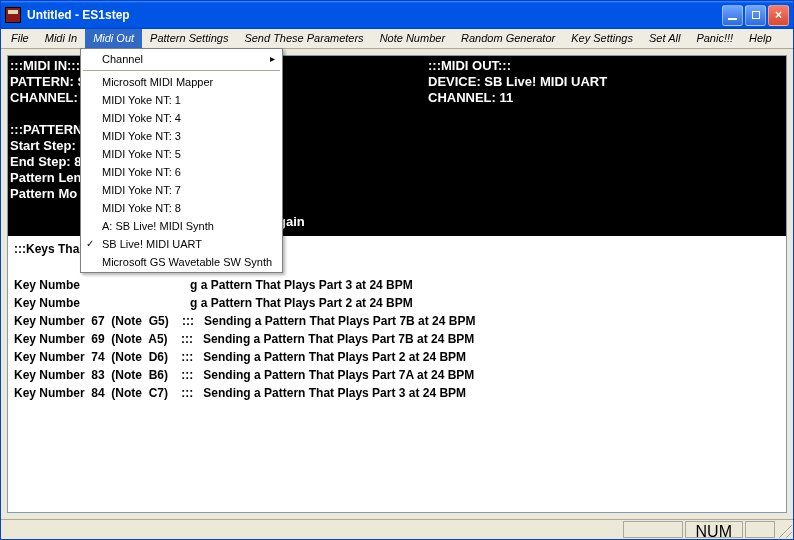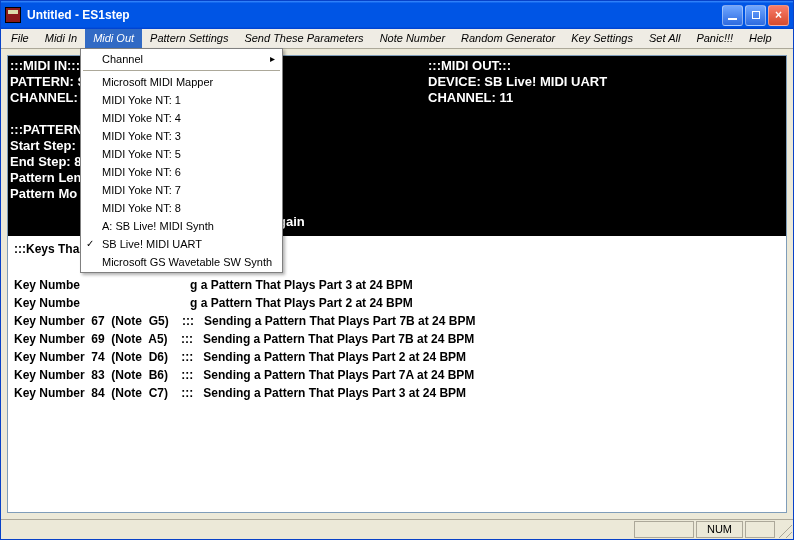--- a/index.html
+++ b/index.html
@@ -160,21 +160,21 @@
     font-size: 10px;
   }
 
   .statusbar {
     height: 20px;
     background: #ece9d8;
     border-top: 1px solid #aca899;
     display: flex;
     justify-content: flex-end;
     align-items: center;
-    font-size: 11px;
+    font-size: 16px;
   }
   .status-cell {
     border: 1px solid #aca899;
     padding: 1px 10px;
     margin: 1px 1px;
     height: 17px;
     min-width: 42px;
     text-align: center;
     background: #ece9d8;
   }

